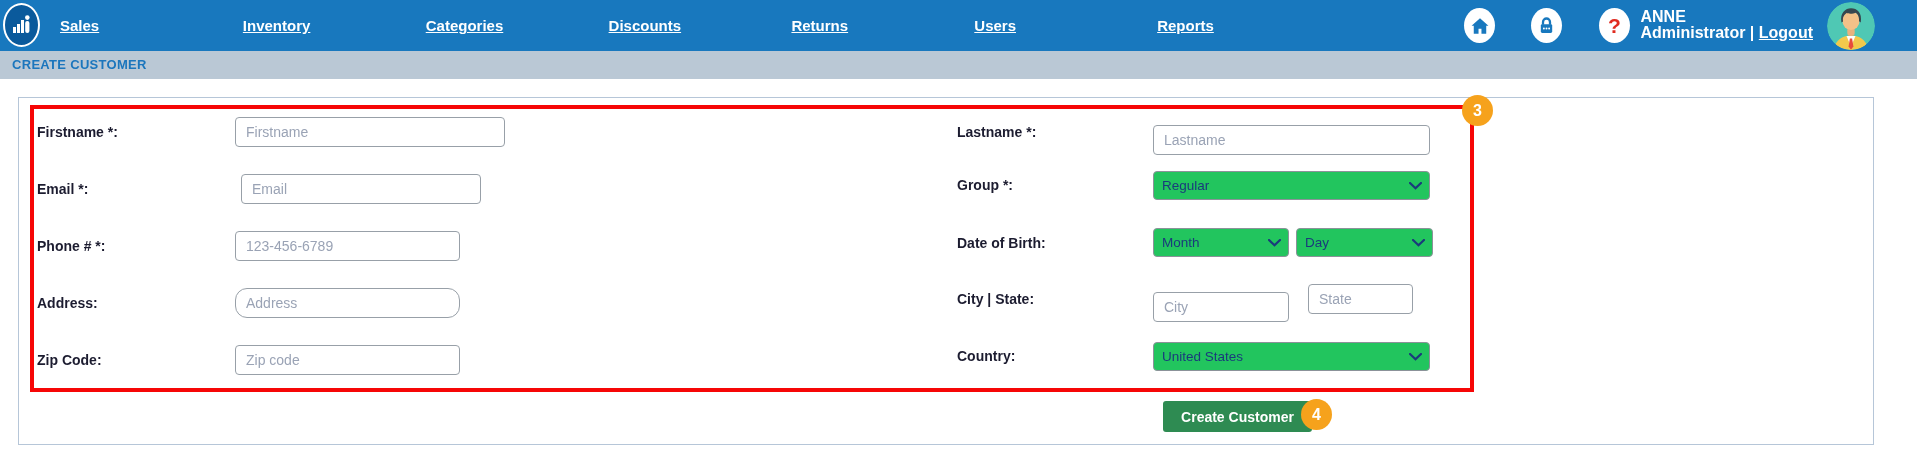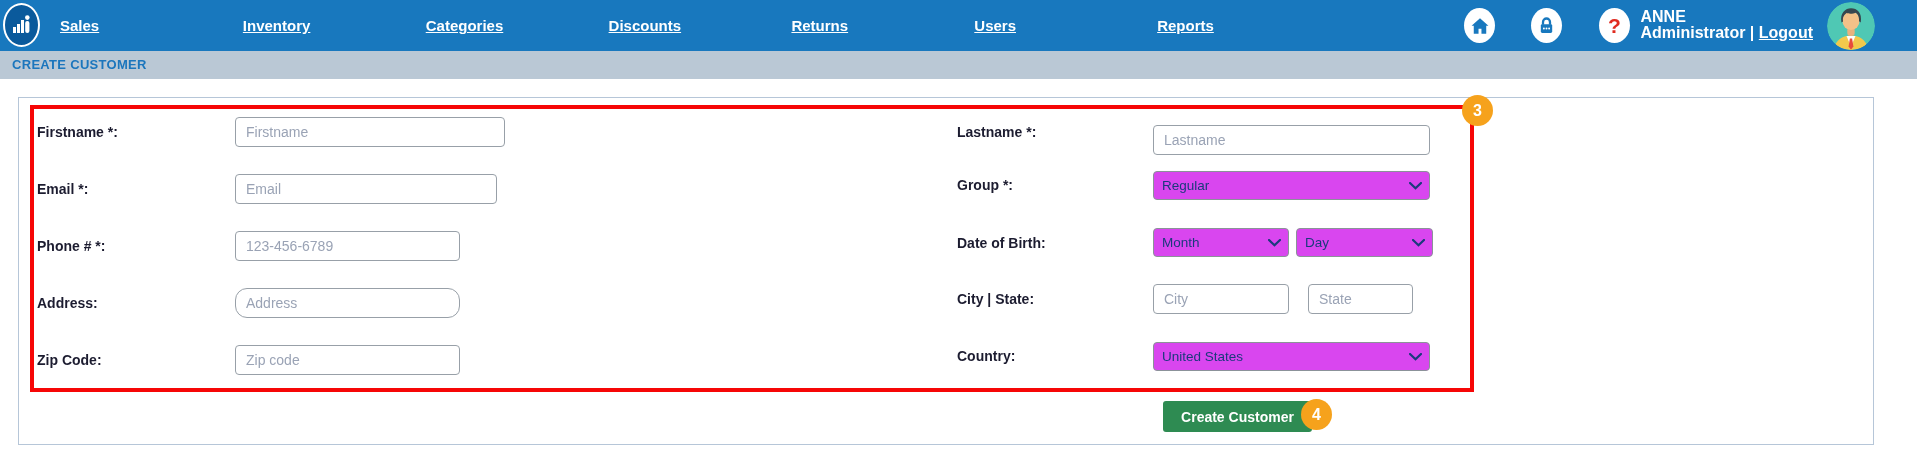--- a/index.html
+++ b/index.html
@@ -38,21 +38,21 @@
   .redbox { position:absolute; left:30px; top:105px; width:1444px; height:287px;
             border:4px solid #f60606; z-index:1; }
 
   .flabel { position:absolute; font-size:14px; font-weight:bold; color:#1c1c30; line-height:30px; z-index:2; white-space:nowrap; }
   .tinput { position:absolute; height:30px; border:1px solid #98a0a8; border-radius:4px;
             padding:0 10px; font-size:14px; color:#333; background:#fff; z-index:2;
             font-family:"Liberation Sans", sans-serif; }
   .tinput::placeholder { color:#9aa3b5; opacity:1; }
   .selwrap { position:absolute; height:29px; z-index:2; }
   .selwrap select { width:100%; height:100%; -webkit-appearance:none; appearance:none;
-            border:1px solid #8b9299; border-radius:4px; background:#d946ef; color:#1a3a7c;
+            border:1px solid #8b9299; border-radius:4px; background:#22c55e; color:#1a3a7c;
             font-size:13.5px; padding:0 26px 0 8px; font-family:"Liberation Sans", sans-serif; cursor:pointer; }
   .selwrap .chev { position:absolute; right:8px; top:50%; margin-top:-4px; pointer-events:none; line-height:0; }
 
   .create-btn { position:absolute; left:1163px; top:401px; width:149px; height:31px; z-index:3;
             background:#2e8b52; color:#fff; font-weight:bold; font-size:14px; border:none;
             border-radius:3px; cursor:pointer; font-family:"Liberation Sans", sans-serif; }
 
   .badge { position:absolute; width:31px; height:31px; border-radius:50%; background:#f6a21c;
            color:#fff; font-weight:bold; font-size:16px; display:flex; align-items:center;
            justify-content:center; z-index:5; }
@@ -152,21 +152,21 @@
     <span>CREATE CUSTOMER</span>
   </div>
 
   <div class="panel"></div>
   <div class="redbox"></div>
 
   <div class="flabel" style="left:37px; top:117px;">Firstname *:</div>
   <input class="tinput" style="left: 235px; top: 117px; width: 270px;" placeholder="Firstname">
 
   <div class="flabel" style="left:37px; top:174px;">Email *:</div>
-  <input class="tinput" style="left: 235px; top: 174px; width: 262px;" placeholder="Email">
+  <input class="tinput" style="left: 241px; top: 174px; width: 240px;" placeholder="Email">
 
   <div class="flabel" style="left:37px; top:231px;">Phone # *:</div>
   <input class="tinput" style="left: 235px; top: 231px; width: 225px;" placeholder="123-456-6789">
 
   <div class="flabel" style="left:37px; top:288px;">Address:</div>
   <input class="tinput" style="left: 235px; top: 288px; width: 225px; border-radius: 12px;" placeholder="Address">
 
   <div class="flabel" style="left:37px; top:345px;">Zip Code:</div>
   <input class="tinput" style="left: 235px; top: 345px; width: 225px;" placeholder="Zip code">
 
@@ -201,21 +201,21 @@
       <option>Day</option>
     </select>
     <span class="chev">
       <svg width="13" height="8" viewBox="0 0 13 8">
           <path d="M1 1l5.5 5.3L12 1" stroke="#1a3a7c" stroke-width="2.2" fill="none" stroke-linecap="round"></path>
         </svg>
     </span>
   </div>
 
   <div class="flabel" style="left:957px; top:284px;">City | State:</div>
-  <input class="tinput" style="left: 1153px; top: 284px; width: 136px;" placeholder="City">
+  <input class="tinput" style="left: 1153px; top: 292px; width: 136px;" placeholder="City">
   <input class="tinput" style="left: 1308px; top: 284px; width: 105px;" placeholder="State">
 
   <div class="flabel" style="left:957px; top:341px;">Country:</div>
   <div class="selwrap" style="left:1153px; top:342px; width:277px;">
     <select>
       <option>United States</option>
     </select>
     <span class="chev">
       <svg width="13" height="8" viewBox="0 0 13 8">
           <path d="M1 1l5.5 5.3L12 1" stroke="#1a3a7c" stroke-width="2.2" fill="none" stroke-linecap="round"></path>

